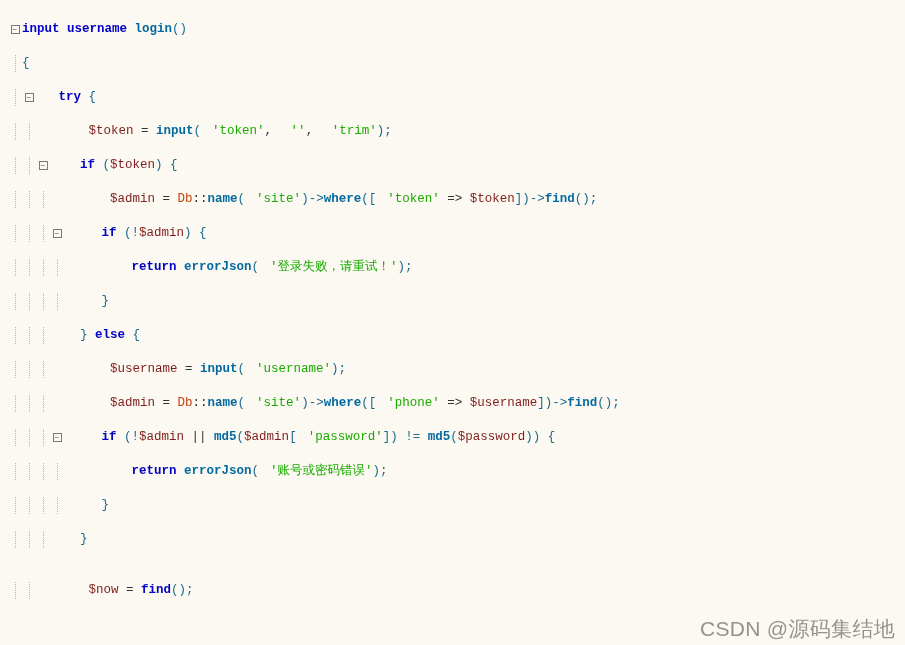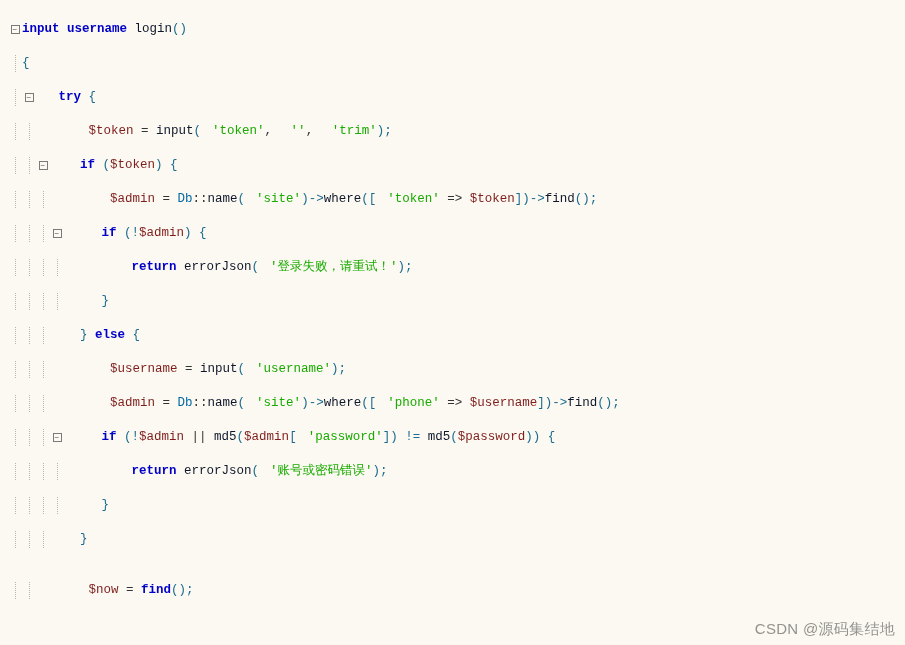--- a/index.html
+++ b/index.html
@@ -47,33 +47,33 @@
     font-size: 8px;
     line-height: 7px;
     text-align: center;
     background: #fbf9f1;
     color: #555;
     z-index: 2;
     position: relative;
   }
   .content { flex: 1; }
   .kw  { color: #0000c8; font-weight: bold; }
-  .fn  { color: #0f172a; }
+  .fn  { color: #0369a1; font-weight: bold; }
   .var { color: #7f1d1d; }
   .str { color: #19aa00; margin-left: 11px; }
   .brc { color: #1b6b8f; }
   .op  { color: #333; }
-  .cls { color: #0369a1; }
+  .cls { color: #c2410c; }
   .watermark {
     position: absolute;
     right: 10px;
     bottom: 8px;
     color: rgba(60,60,60,0.55);
     font-family: -apple-system, "Segoe UI", sans-serif;
-    font-size: 15px;
+    font-size: 21px;
     letter-spacing: 0.3px;
   }
 </style>
 </head>
 <body>
 
 <div class="code">
 <div class="line"><span class="gutter"><span class="collapse-box">−</span></span><span class="content"><span class="kw">input</span> <span class="kw">username</span> <span class="fn">login</span><span class="brc">()</span></span></div>
 <div class="line"><span class="gutter vline"></span><span class="content"><span class="brc">{</span></span></div>
 <div class="line"><span class="gutter vline"></span><span class="gutter"><span class="collapse-box">−</span></span><span class="content">   <span class="kw">try</span><span class="brc"> {</span></span></div>

